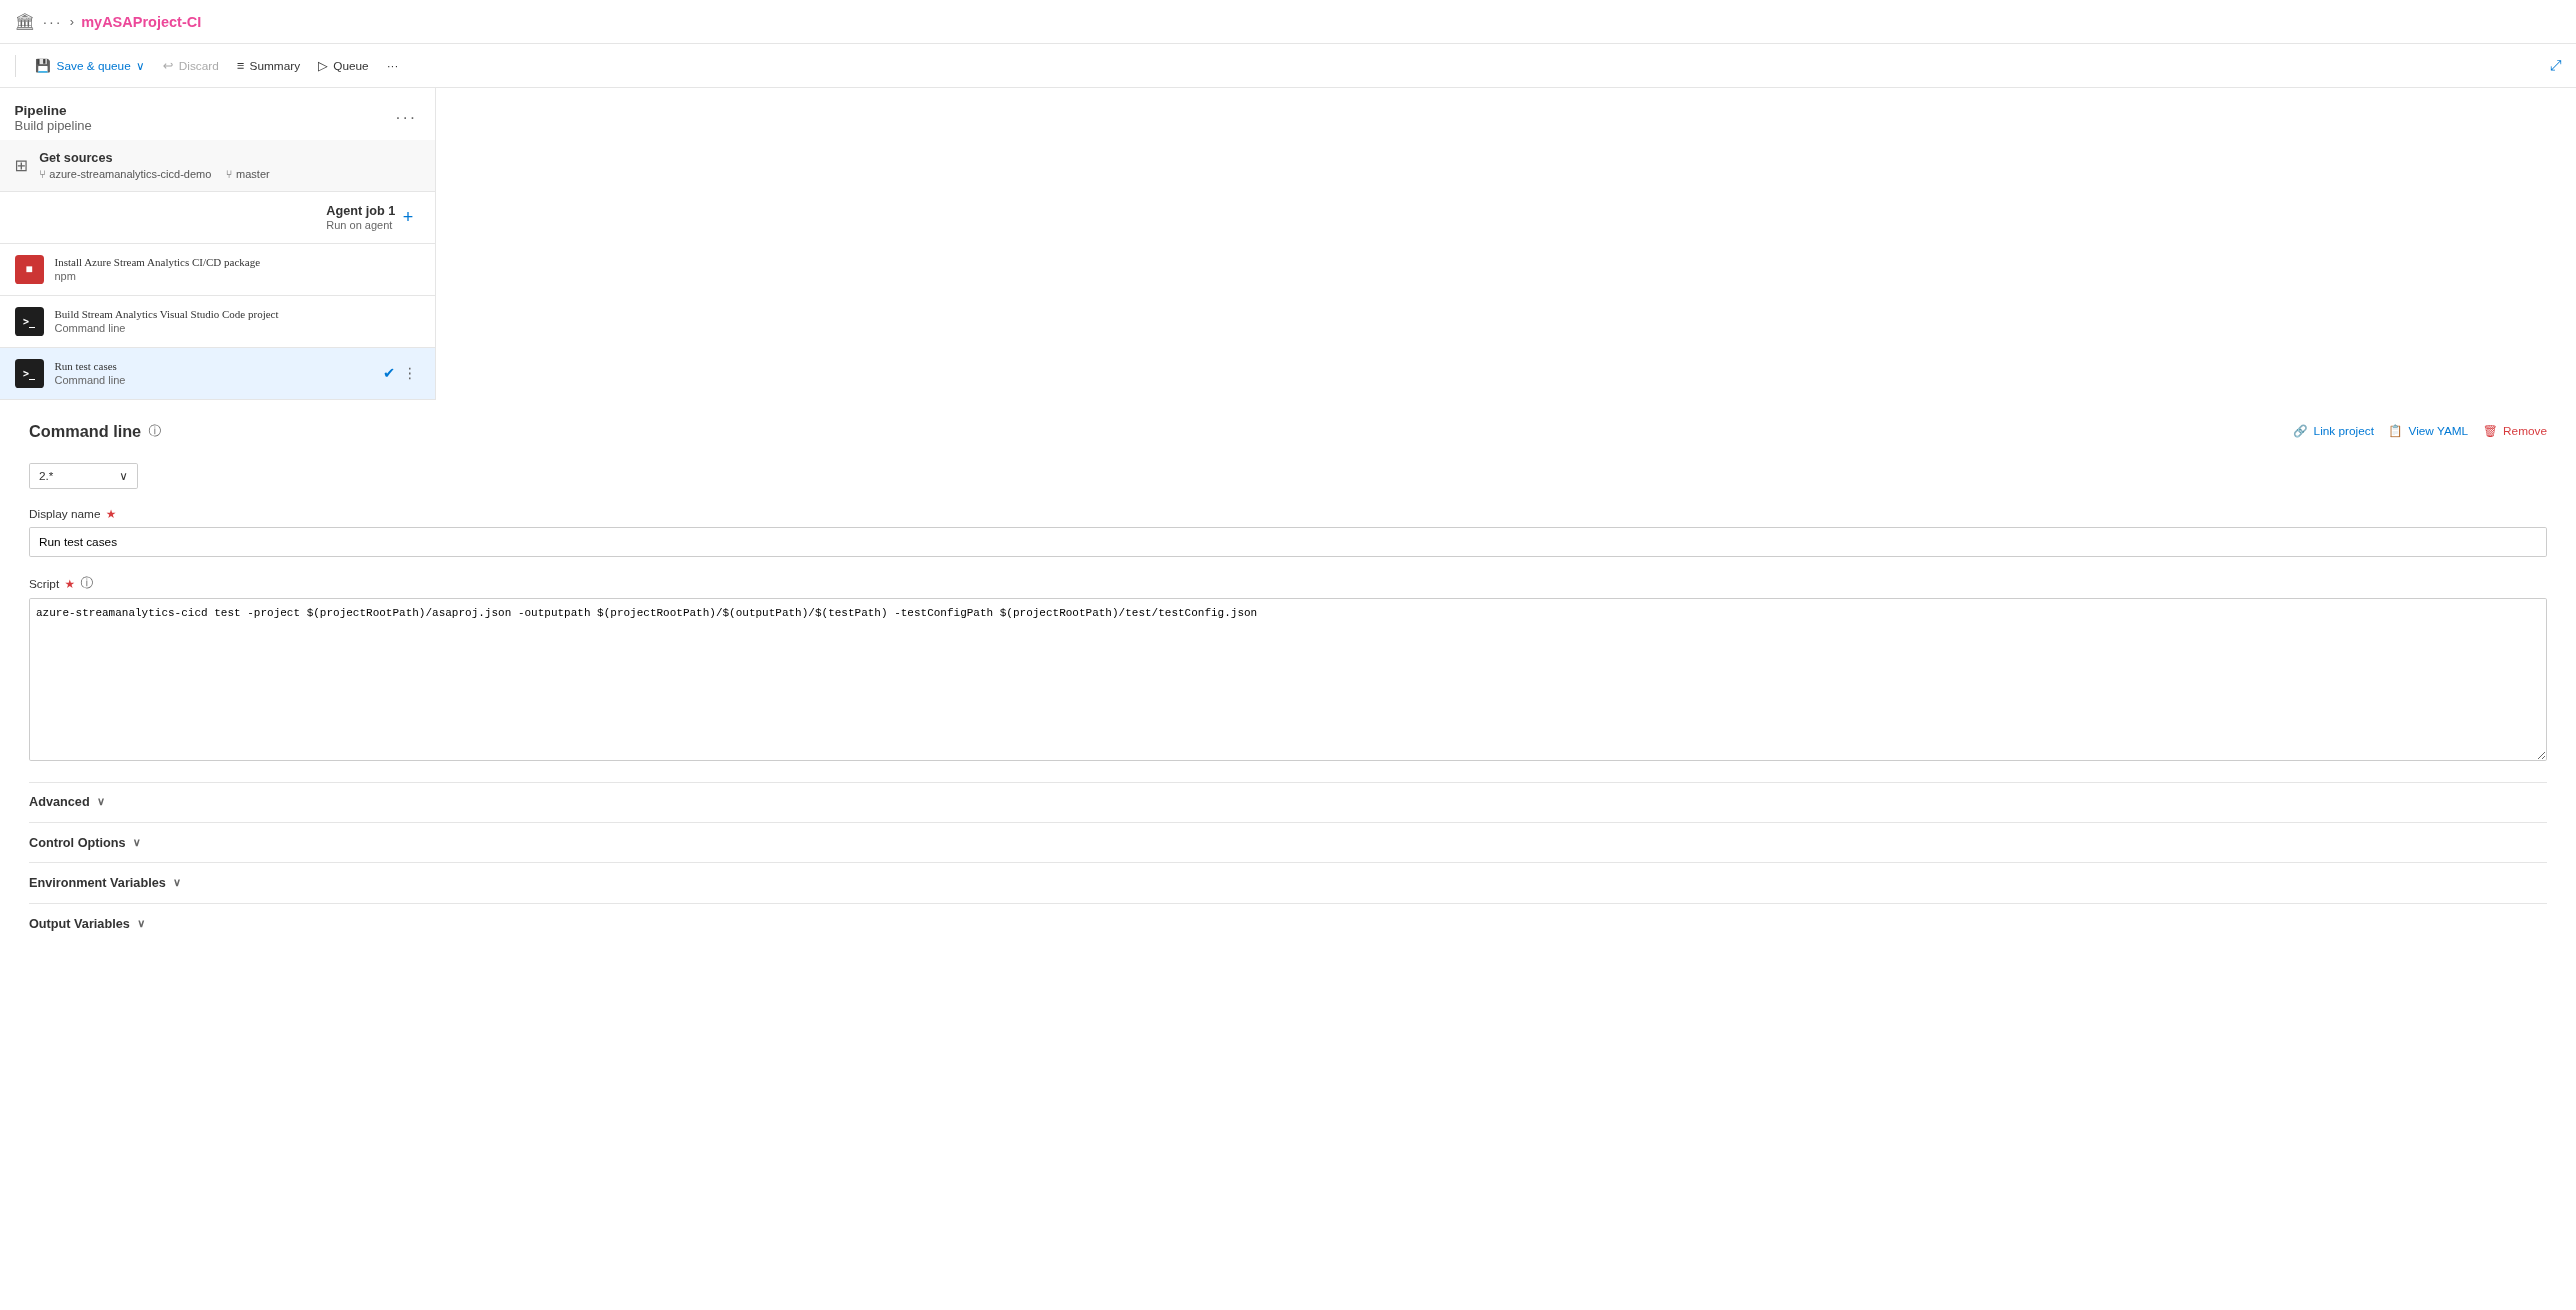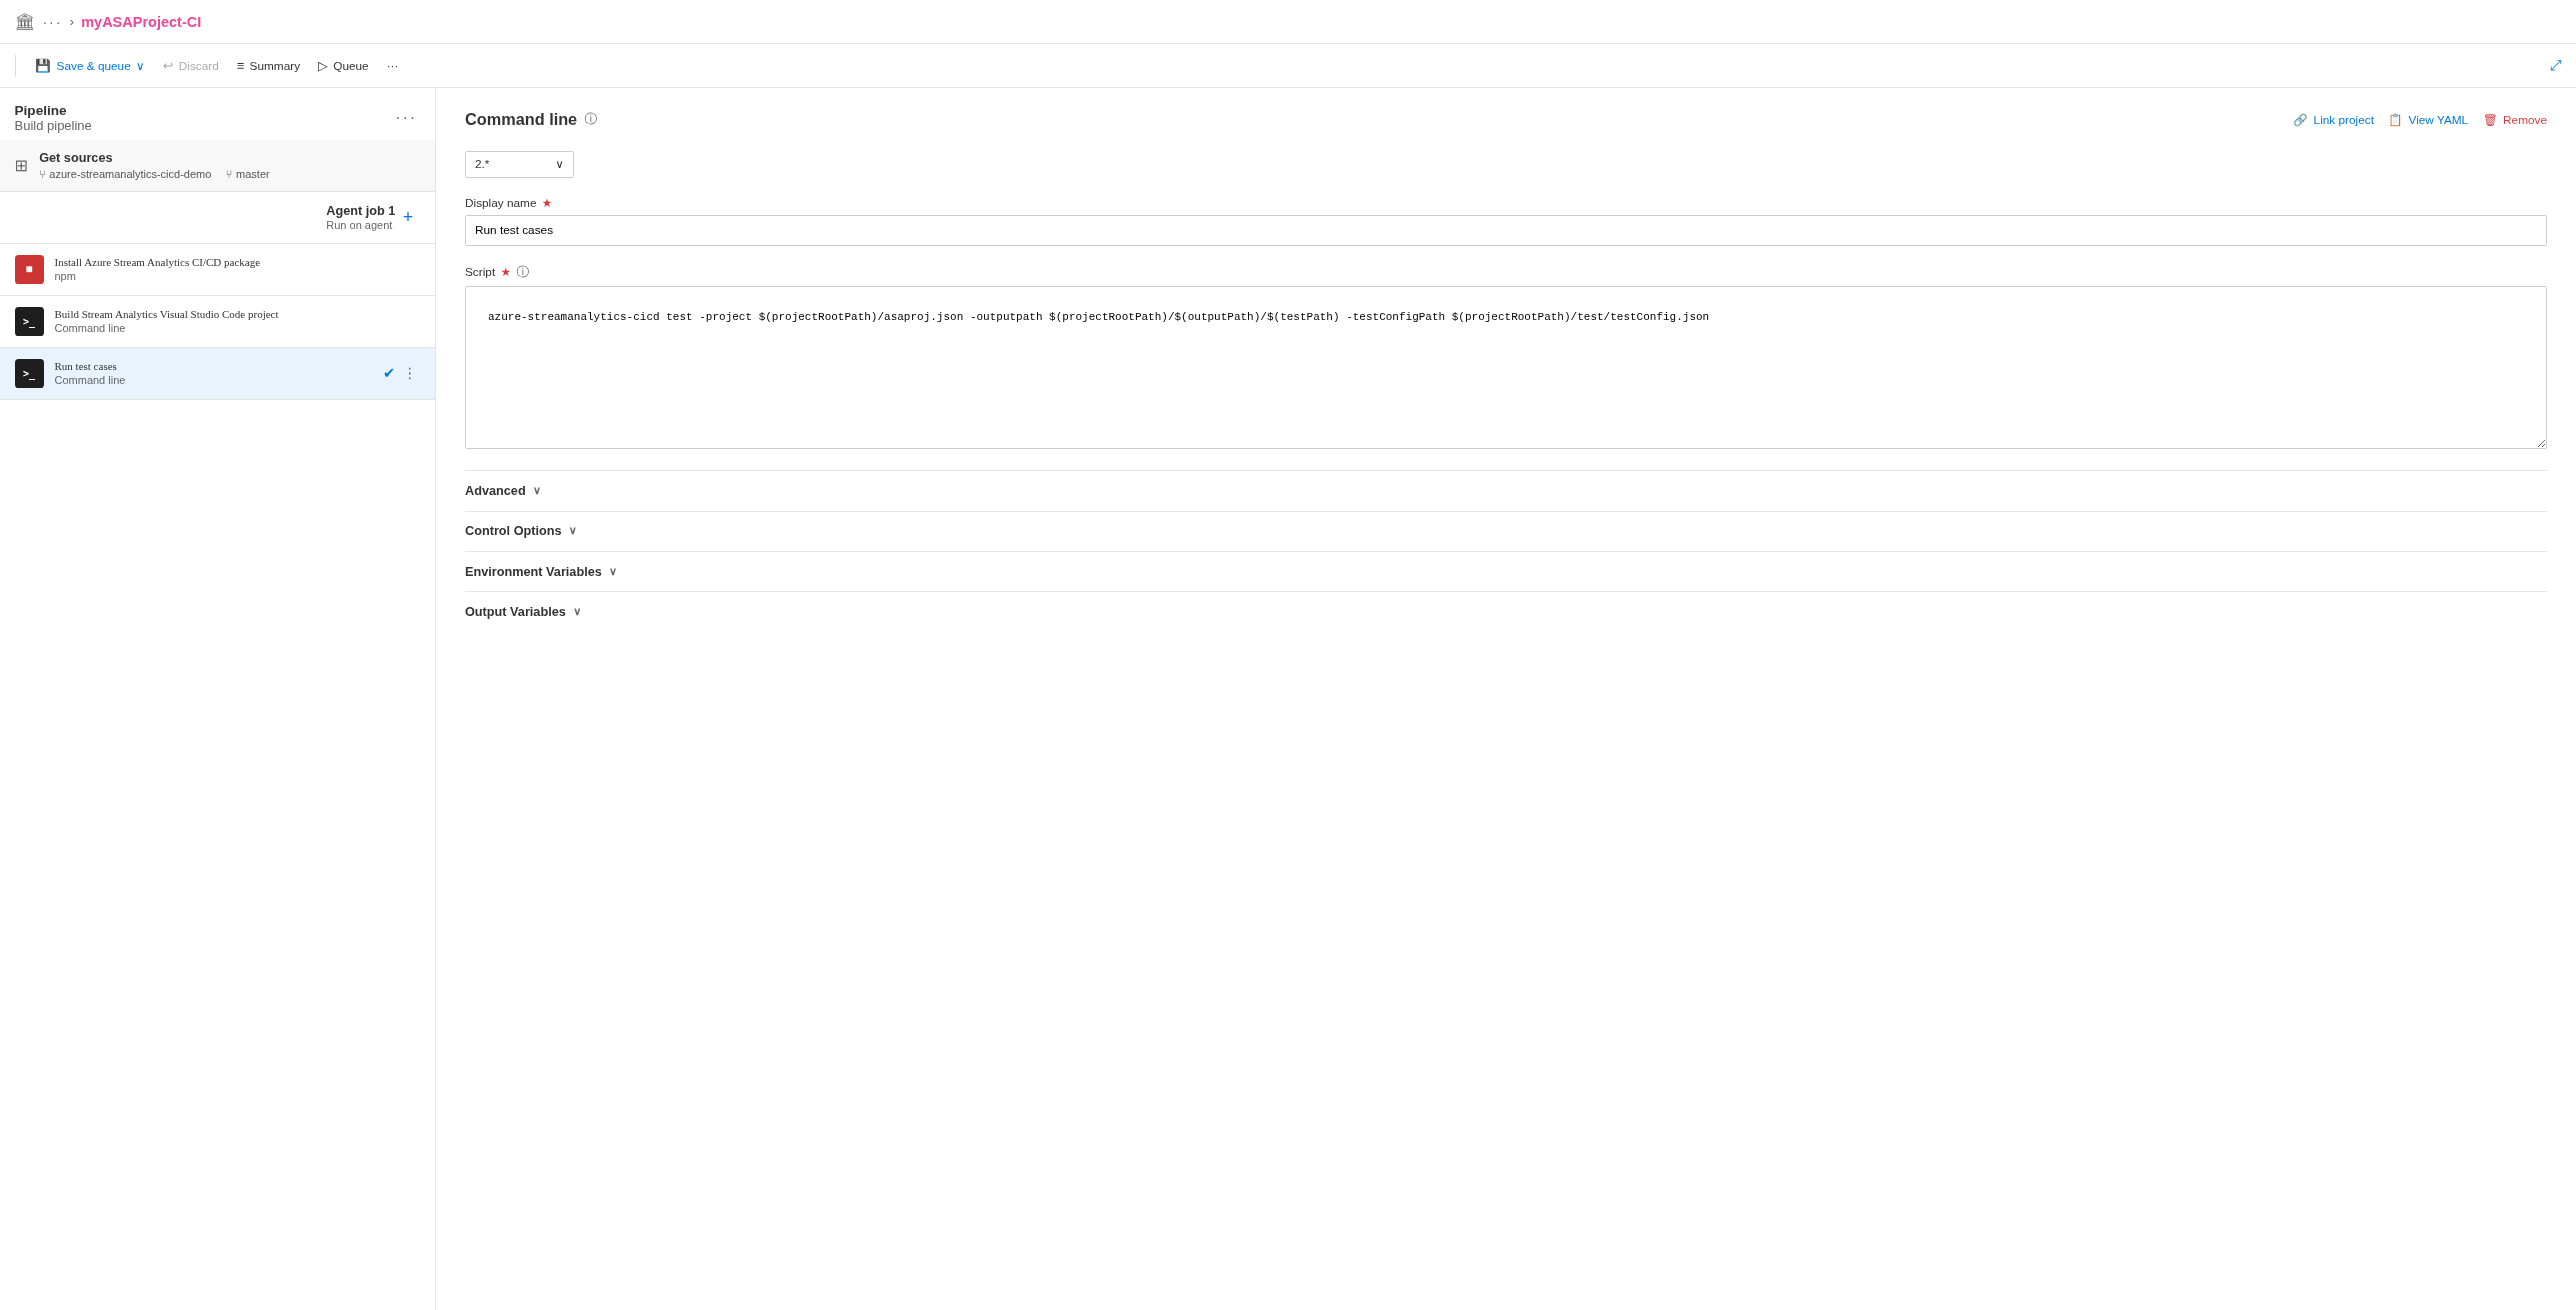--- a/index.html
+++ b/index.html
@@ -27,21 +27,21 @@
       border-radius: 1.8px;
     }
     .toolbar-btn.primary { color: #0078d4; }
     .toolbar-btn.disabled { color: #aaa; cursor: default; }
     .toolbar-btn .icon { font-size: 12.7px; }
     .toolbar-spacer { flex: 1; }
     .toolbar-expand { color: #0078d4; cursor: pointer; font-size: 14.5px; }
 
     
     .main-layout {
-      display: flex; height: calc(100vh - 87px);
+      display: flex; height: calc(100vh - 87px); flex-direction: column;
     }
 
     
     .left-panel {
       width: 436px; min-width: 436px; border-right: 0.9px solid #e5e5e5;
       overflow-y: auto; background: #fff;
     }
 
     
     .pipeline-header {
@@ -124,21 +124,21 @@
     .select-box {
       display: flex; align-items: center; justify-content: space-between;
       padding: 5.4px 9px; border: 0.9px solid #ccc; border-radius: 1.8px;
       min-width: 109px; cursor: pointer; background: #fff; font-size: 11.8px;
     }
     .form-input {
       width: 100%; padding: 7.3px 9px; border: 0.9px solid #ccc; border-radius: 1.8px;
       font-size: 11.8px; font-family: inherit;
     }
     .form-textarea {
-      width: 100%; padding: 22px; border: 0.9px solid #ccc; border-radius: 1.8px;
+      width: 100%; padding: 6px; border: 0.9px solid #ccc; border-radius: 1.8px;
       font-size: 11px; font-family: 'Consolas', 'Courier New', monospace;
       resize: vertical; min-height: 163px; line-height: 1.5;
     }
 
     
     .collapsible-section {
       border-top: 0.9px solid #e5e5e5; padding: 12.7px 0; cursor: pointer;
     }
     .collapsible-header {
       display: flex; align-items: flex-start; gap: 7.3px;

